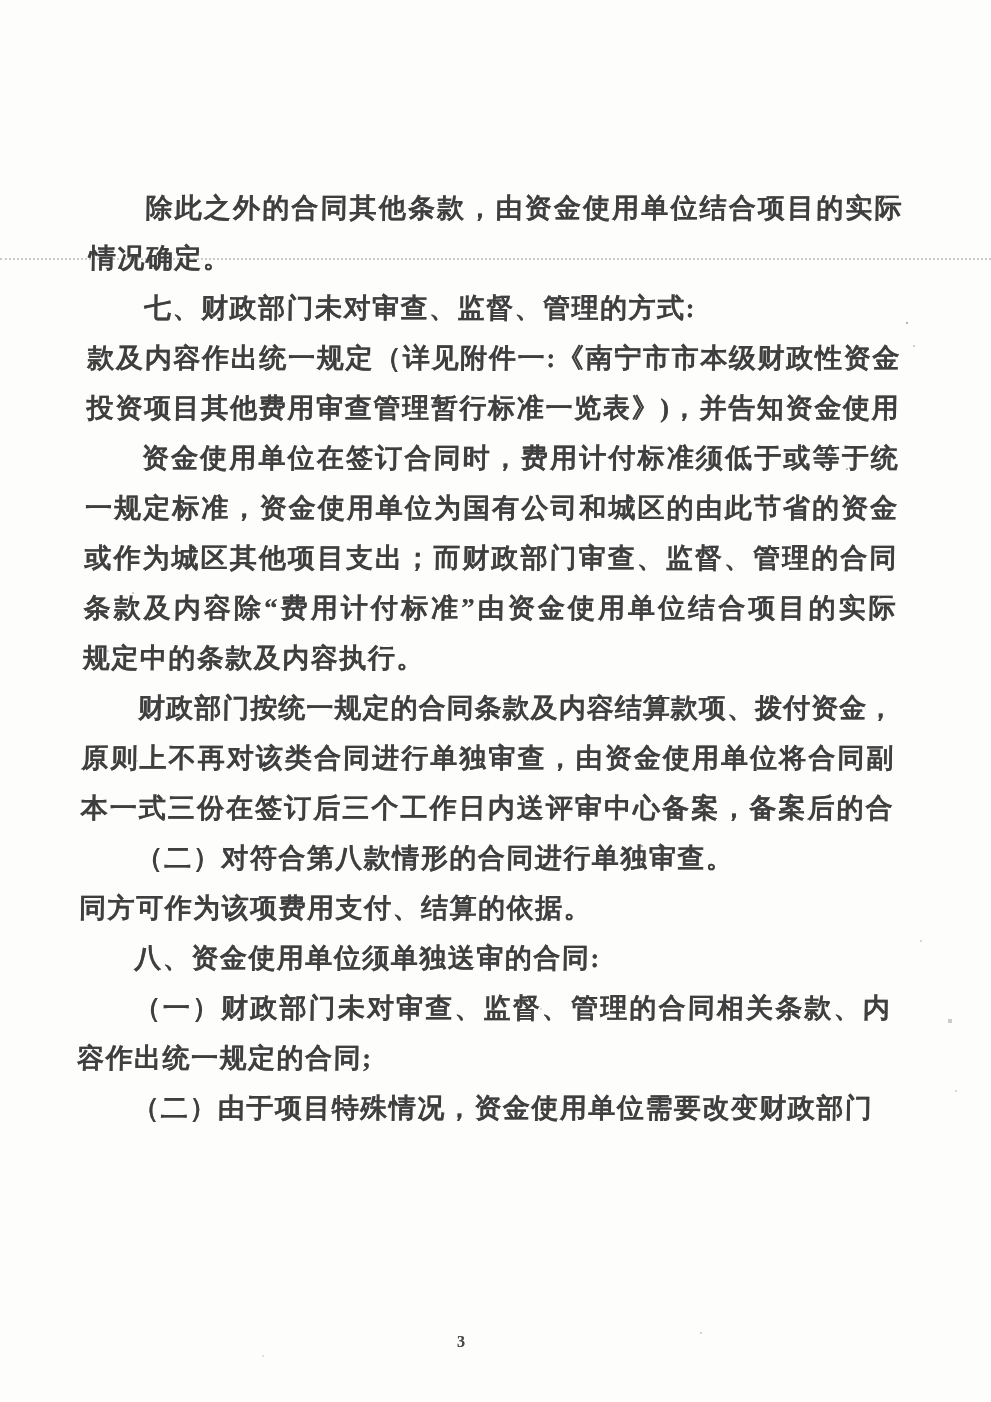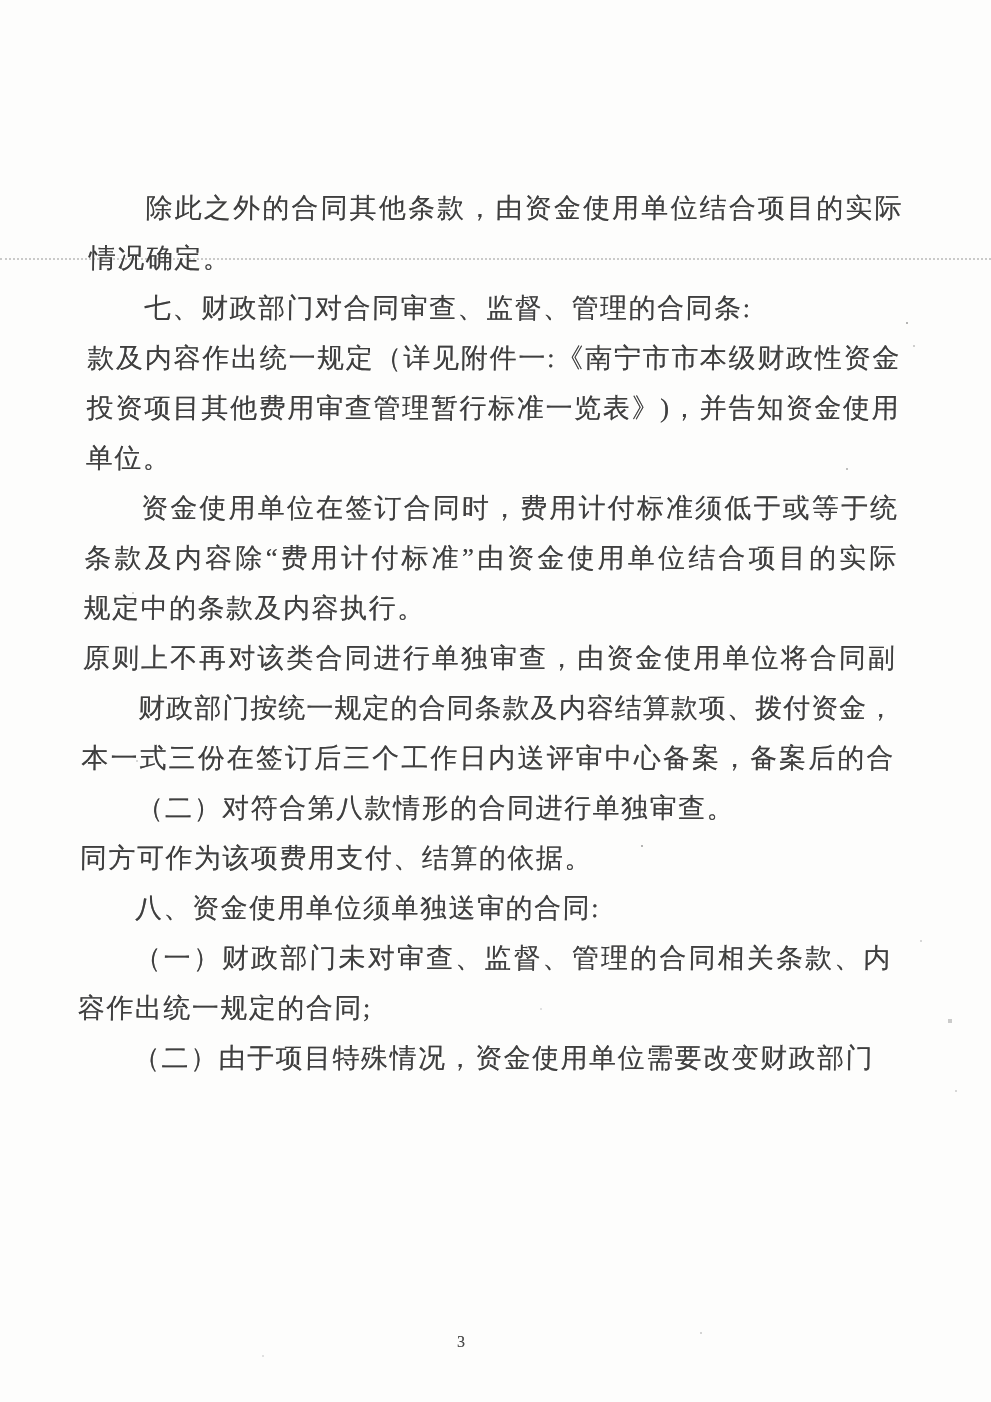--- a/index.html
+++ b/index.html
@@ -16,20 +16,21 @@
     background: #ffffff;
     position: relative;
     font-family: "Liberation Serif", "DejaVu Serif", serif;
     overflow: hidden;
   }
   .page {
     position: absolute;
     inset: 0;
     background: var(--paper);
     overflow: hidden;
+    font-weight: bold;
   }
   
   .dotted-line {
     position: absolute;
     top: 258px;
     left: 0;
     width: 991px;
     height: 0;
     border-top: 2px dotted #b9b9b9;
     opacity: 0.75;
@@ -94,29 +95,30 @@
   }
 </style>
 </head>
 <body>
 
 <div class="page">
   <div class="dotted-line"></div>
   <div class="text-block" id="text-block">
       <div class="line indent justify">除此之外的合同其他条款，由资金使用单位结合项目的实际</div>
       <div class="line">情况确定。</div>
-      <div class="line indent">七、财政部门对合同审查、监督、管理的合同条:</div>
+      <div class="line indent">七、财政部门未对审查、监督、管理的方式:</div>
       <div class="line justify">款及内容作出统一规定（详见附件一:《南宁市市本级财政性资金</div>
       <div class="line justify">投资项目其他费用审查管理暂行标准一览表》)，并告知资金使用</div>
-      <div class="line">单位。</div>
       <div class="line indent justify">资金使用单位在签订合同时，费用计付标准须低于或等于统</div>
+      <div class="line justify">一规定标准，资金使用单位为国有公司和城区的由此节省的资金</div>
+      <div class="line justify">或作为城区其他项目支出；而财政部门审查、监督、管理的合同</div>
       <div class="line justify">条款及内容除“费用计付标准”由资金使用单位结合项目的实际</div>
       <div class="line">规定中的条款及内容执行。</div>
+      <div class="line indent justify">财政部门按统一规定的合同条款及内容结算款项、拨付资金，</div>
       <div class="line justify">原则上不再对该类合同进行单独审查，由资金使用单位将合同副</div>
-      <div class="line indent justify">财政部门按统一规定的合同条款及内容结算款项、拨付资金，</div>
       <div class="line justify">本一式三份在签订后三个工作日内送评审中心备案，备案后的合</div>
       <div class="line indent">（二）对符合第八款情形的合同进行单独审查。</div>
       <div class="line">同方可作为该项费用支付、结算的依据。</div>
       <div class="line indent">八、资金使用单位须单独送审的合同:</div>
       <div class="line indent justify">（一）财政部门未对审查、监督、管理的合同相关条款、内</div>
       <div class="line">容作出统一规定的合同;</div>
       <div class="line indent">（二）由于项目特殊情况，资金使用单位需要改变财政部门</div>
     </div>
   <div class="page-number">3</div>
   <div class="specks"></div>

